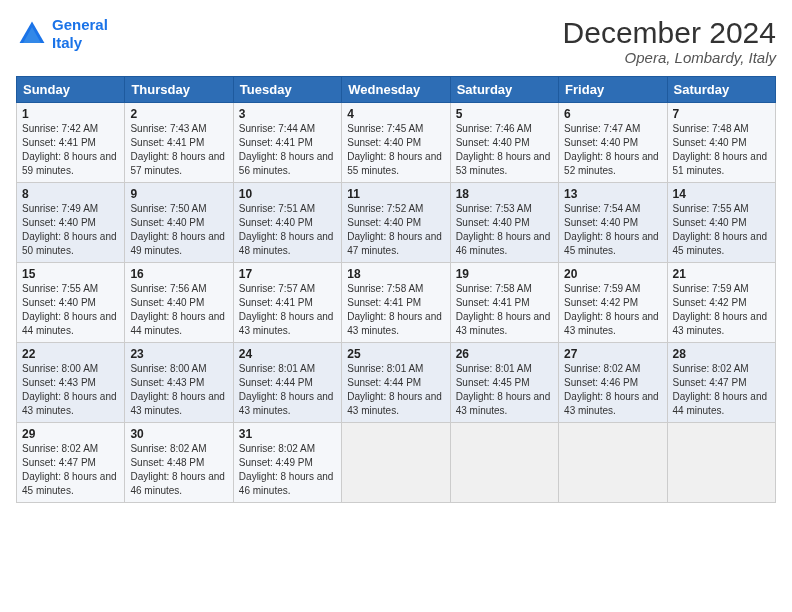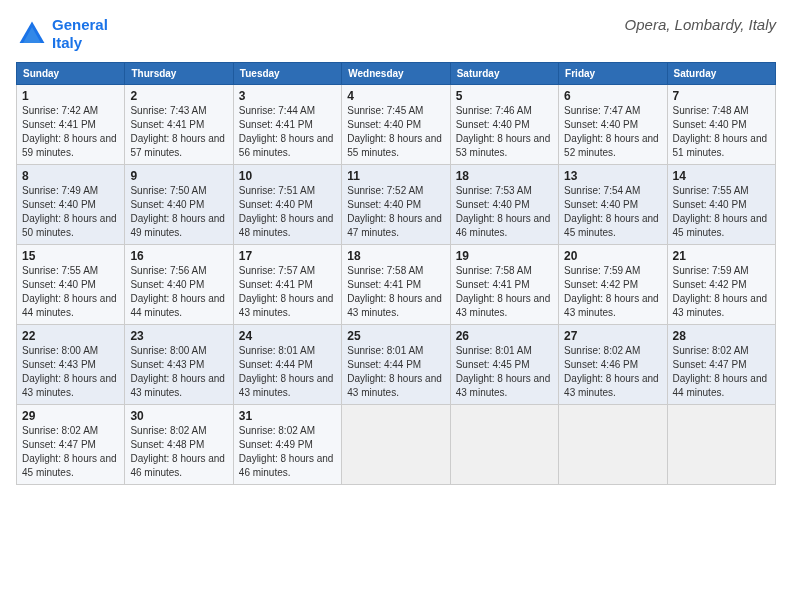--- a/index.html
+++ b/index.html
@@ -57,21 +57,21 @@
     table {
       width: 100%;
       border-collapse: collapse;
       font-size: 10px;
     }
     thead tr th {
       background-color: #2d6db5;
       color: #fff;
       text-align: left;
       padding: 5px 6px;
-      font-size: 10px;
+      font-size: 13px;
       font-weight: bold;
       border: 1px solid #1e5a9e;
     }
     tbody tr td {
       border: 1px solid #ccc;
       padding: 4px 5px;
       vertical-align: top;
       background: #fff;
       width: 14.28%;
     }
@@ -106,20 +106,21 @@
       <svg class="logo-icon" viewBox="0 0 36 36">
         <polygon points="18,4 32,28 4,28" fill="#1a73e8"></polygon>
         <polygon points="18,10 28,28 8,28" fill="#4a9de8" opacity="0.5"></polygon>
       </svg>
       <div class="logo-text">
         <div><span>General</span></div>
         <div><span style="color:#1a73e8">Italy</span></div>
       </div>
     </div>
     <div class="title-section">
+      <div class="main-title">December 2024</div>
       <div class="subtitle">Opera, Lombardy, Italy</div>
     </div>
   </div>
 
   <table>
     <thead>
       <tr>
       <th>Sunday</th>
           <th>Thursday</th>
           <th>Tuesday</th>

